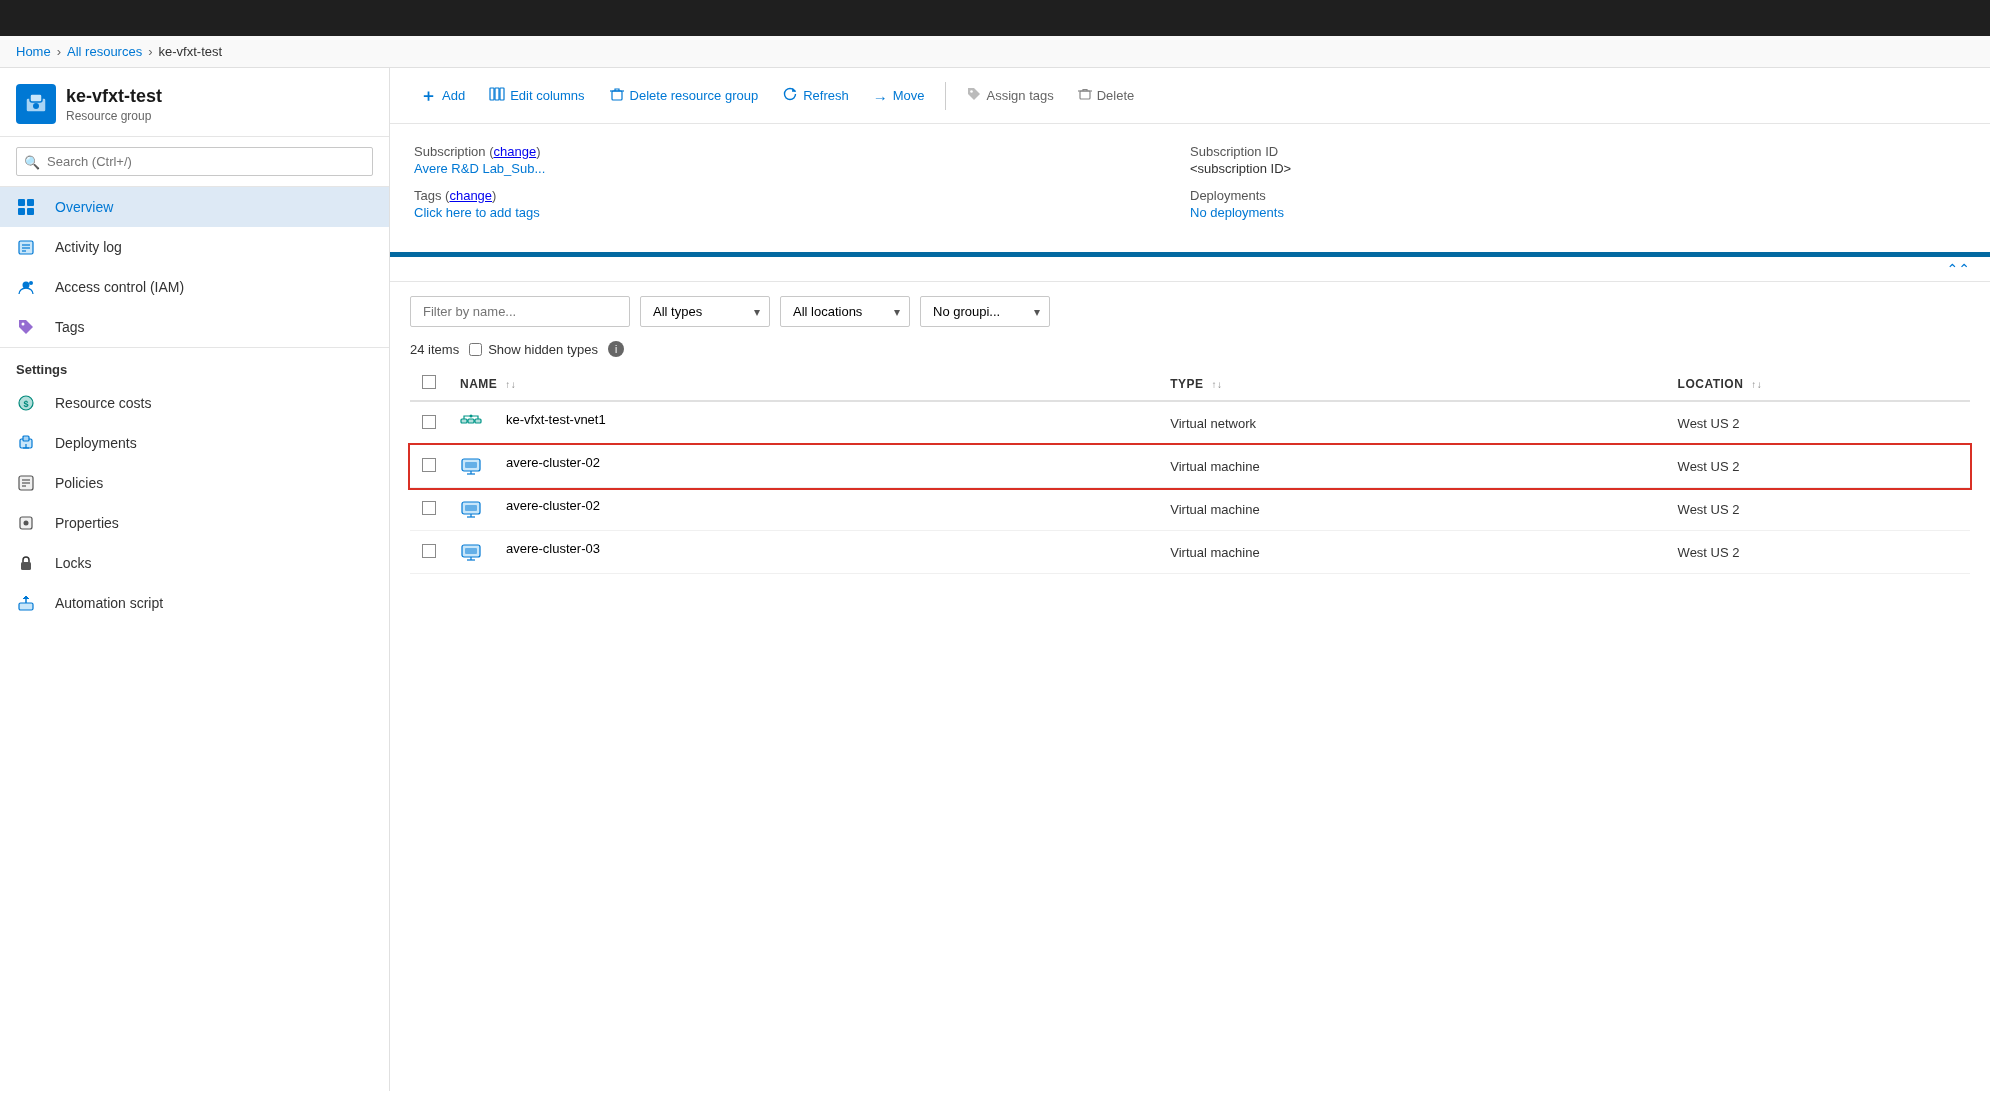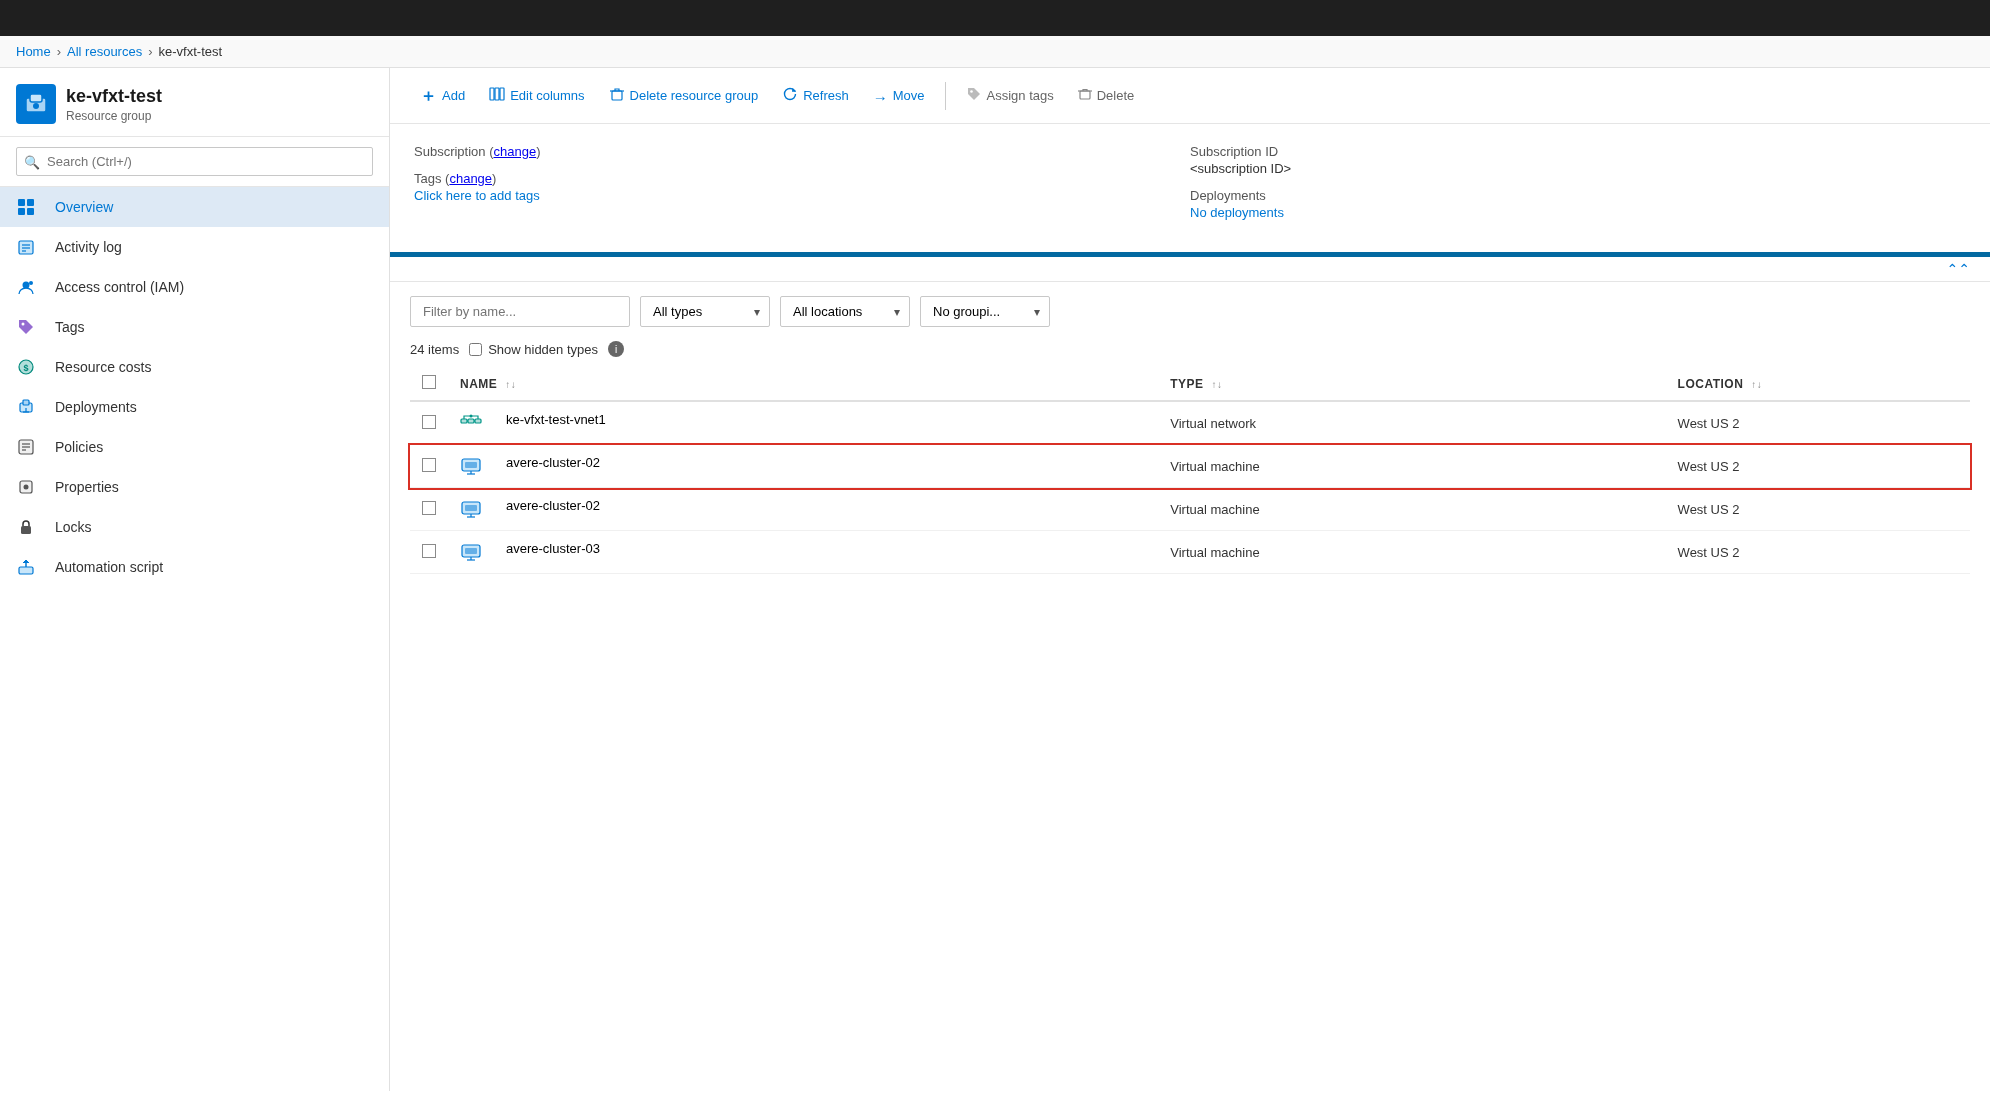--- a/index.html
+++ b/index.html
@@ -182,20 +182,21 @@
         <span class="nav-icon icon-tags">
           <svg width="18" height="18" viewBox="0 0 18 18" fill="none">
               <path d="M2 2h7l7 7-7 7-7-7V2z" fill="#7B47C5" opacity="0.8"></path>
               <circle cx="6" cy="6" r="1.5" fill="#fff"></circle>
             </svg>
         </span>
         <span>Tags</span>
       </div>
 
 
+      <div class="settings-label">Settings</div>
 
 
       <div class="nav-item">
         <span class="nav-icon icon-costs">
           <svg width="18" height="18" viewBox="0 0 18 18" fill="none">
               <circle cx="9" cy="9" r="7" fill="#b2dfdb" stroke="#00897b" stroke-width="1.2"></circle>
               <text x="9" y="13" text-anchor="middle" font-size="9" fill="#00897b" font-weight="bold">$</text>
             </svg>
         </span>
         <span>Resource costs</span>
@@ -320,20 +321,23 @@
         <span>Delete</span>
       </button>
     </div>
 
     <div class="info-panel">
       <div class="info-col">
         <div class="info-row">
           <div class="info-label">
             <span>Subscription</span>
             (<a href="#">change</a>)
+          </div>
+          <div class="info-value">
+            <a href="#">Avere R&amp;D Lab_Sub...</a>
           </div>
         </div>
         <div class="info-row">
           <div class="info-label">
             <span>Tags</span>
             (<a href="#">change</a>)
           </div>
           <div class="info-value">
             <a href="#">Click here to add tags</a>
           </div>

